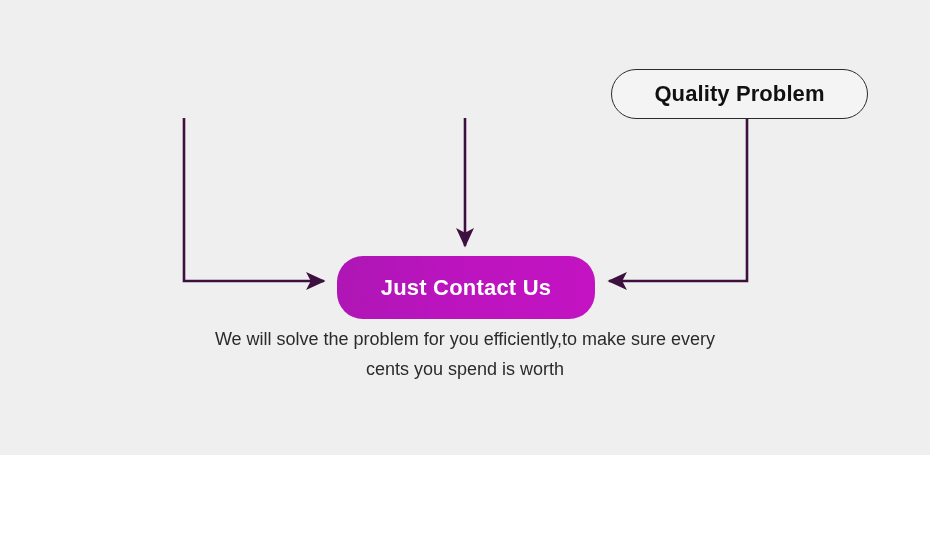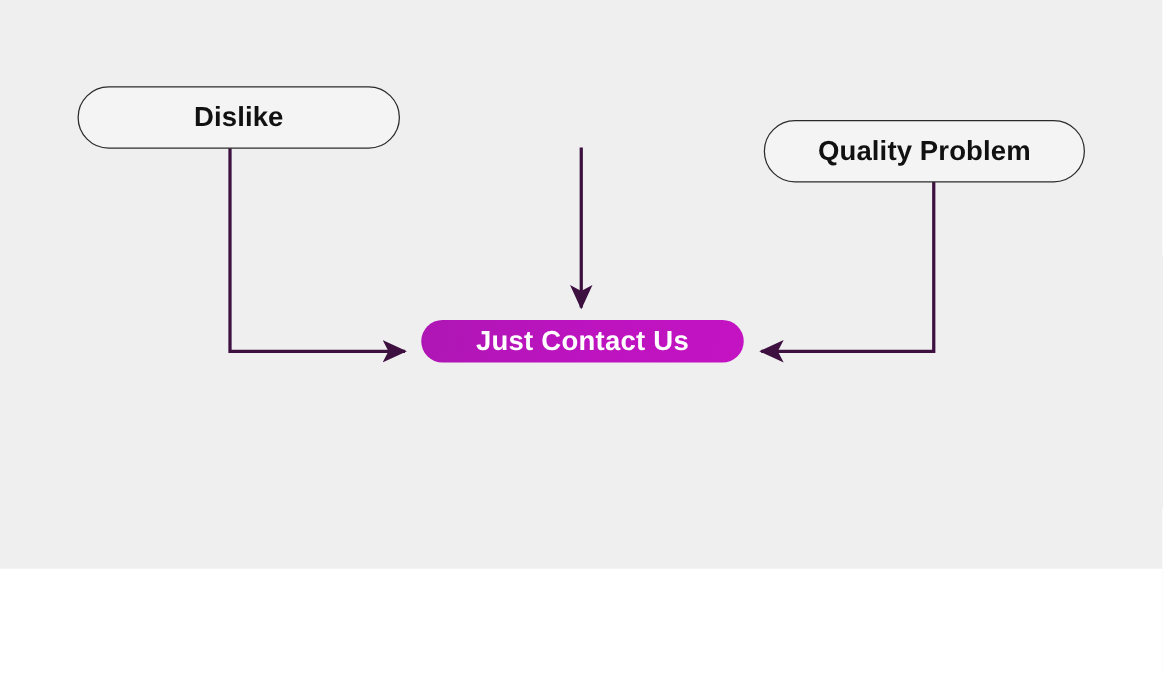--- a/index.html
+++ b/index.html
@@ -46,29 +46,29 @@
     align-items: center;
     justify-content: center;
     color: #111111;
     font-size: 22px;
     font-weight: bold;
     letter-spacing: 0.1px;
     white-space: nowrap;
   }
   #pill-dislike  { left: 62px;  top: 69px; width: 258px; }
   #pill-unsat    { left: 338px; top: 69px; width: 253px; }
-  #pill-quality  { left: 611px; top: 69px; width: 257px; margin-top: 27px; }
+  #pill-quality  { left: 611px; top: 69px; width: 257px; }
 
   
   #cta-button {
     position: absolute;
     left: 337px;
     top: 256px;
     width: 258px;
-    height: 34px;
+    height: 63px;
     box-sizing: border-box;
     border: none;
     border-radius: 26px;
     background: linear-gradient(100deg, #ae16b4 0%, #bb14bf 45%, #c413c2 100%);
     color: #ffffff;
     font-family: "Liberation Sans", sans-serif;
     font-size: 22px;
     font-weight: bold;
     letter-spacing: 0.2px;
     display: flex;
@@ -112,27 +112,28 @@
       </marker>
     </defs>
 
     <path d="M 184 118 L 184 281 L 324 281" fill="none" stroke="#3d1040" stroke-width="2.6" marker-end="url(#arrow-right)"></path>
 
     <path d="M 465 118 L 465 246" fill="none" stroke="#3d1040" stroke-width="2.6" marker-end="url(#arrow-down)"></path>
 
     <path d="M 747 118 L 747 281 L 609 281" fill="none" stroke="#3d1040" stroke-width="2.6" marker-end="url(#arrow-left)"></path>
   </svg>
 
-  <div class="pill" id="pill-dislike">
-    <span>Dislike</span>
-  </div>
 
 
   <div class="pill" id="pill-quality">
     <span>Quality Problem</span>
   </div>
 
   <button id="cta-button" type="button">
     <span>Just Contact Us</span>
   </button>
 
+  <div id="caption">
+    <span class="line">We will solve the problem for you efficiently,to make sure every</span>
+    <span class="line">cents you spend is worth</span>
+  </div>
 
 </div>
 
 </body></html>

